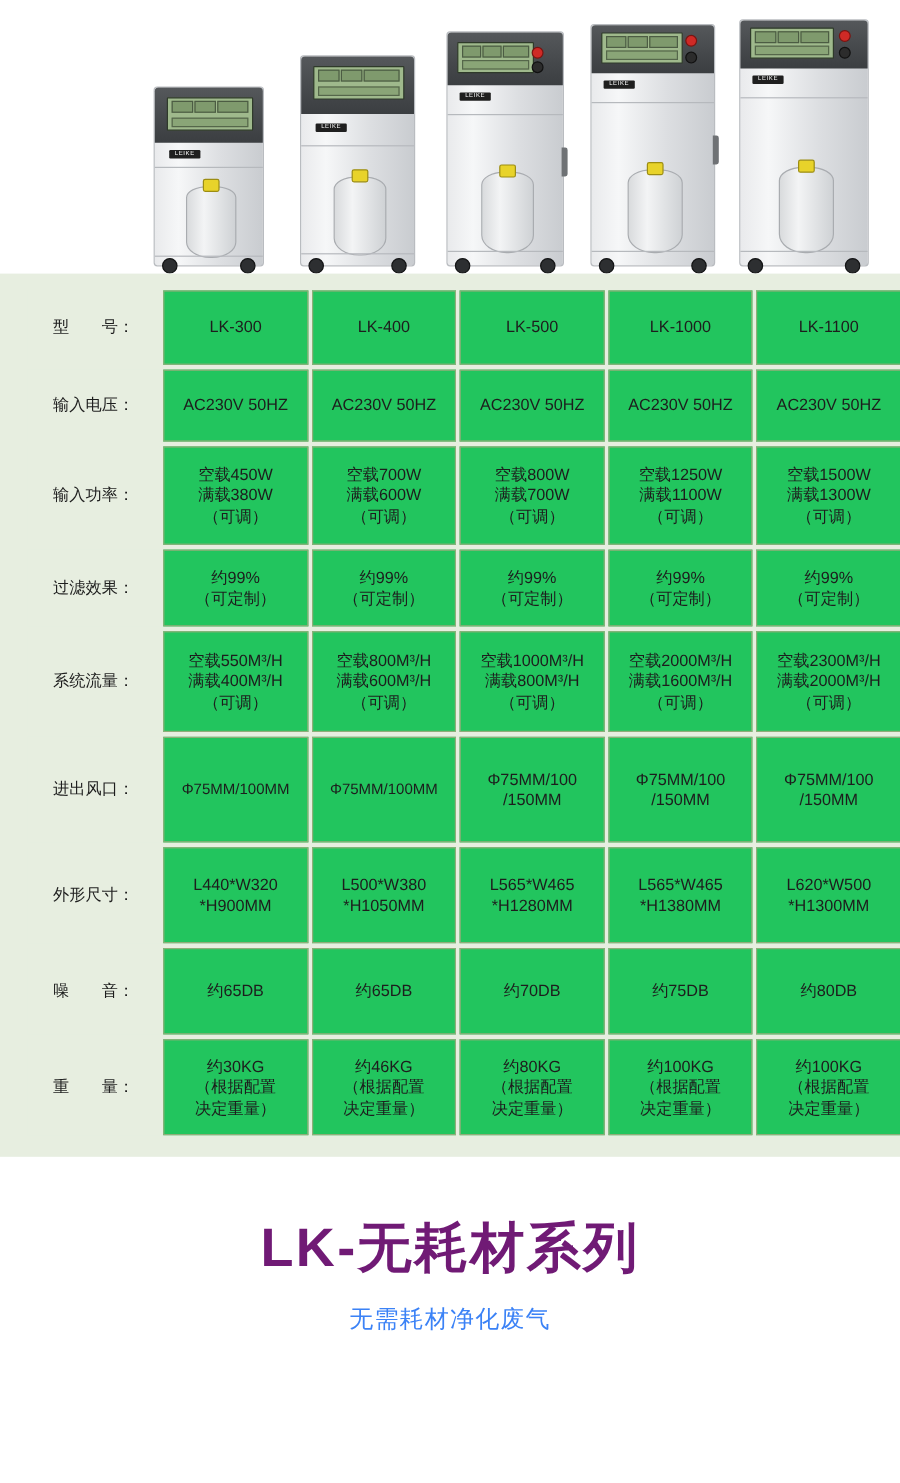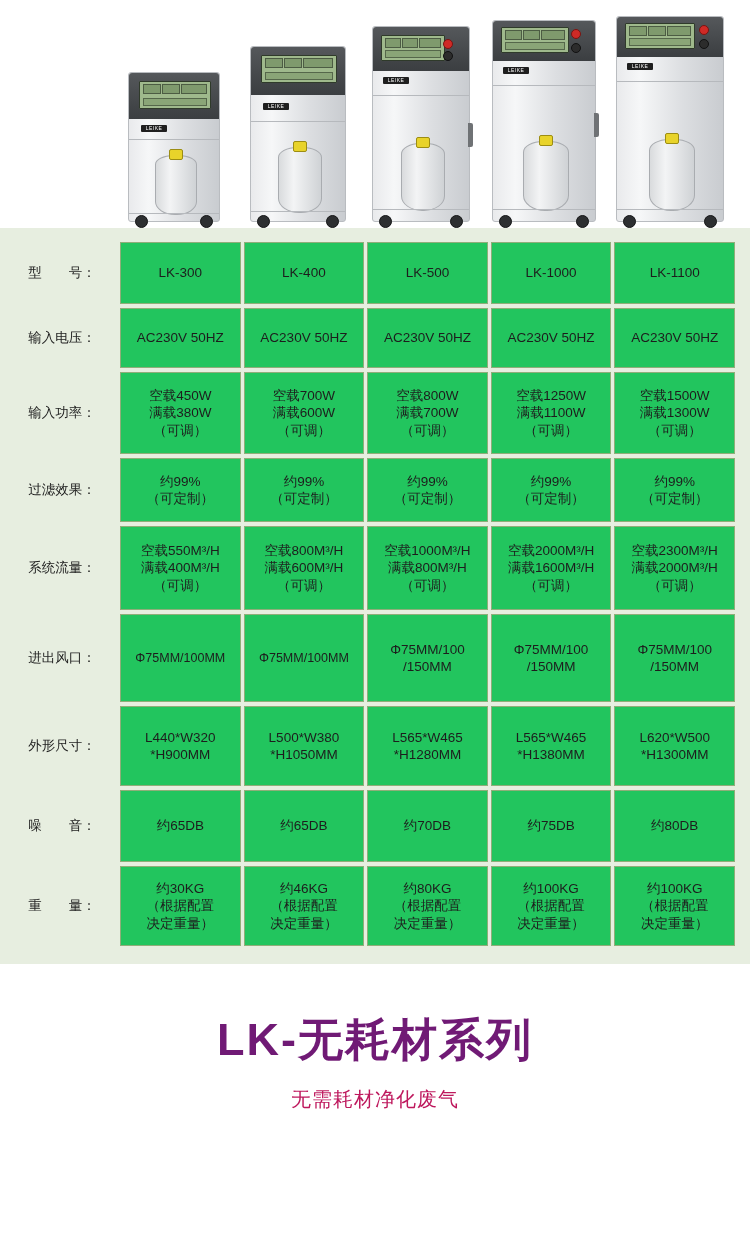--- a/index.html
+++ b/index.html
@@ -118,21 +118,21 @@
     width: 5px;
     background: #6f7275;
     border-radius: 0 2px 2px 0;
   }
 
   
   .table-wrap {
     position: relative;
     width: 750px;
     background: #e7eee0;
-    padding: 10px 8px 14px 4px;
+    padding: 10px 8px 14px 20px;
     box-sizing: border-box;
   }
   table.spec {
     width: 734px;
     border-collapse: separate;
     border-spacing: 3px 4px;
     table-layout: fixed;
   }
   table.spec td {
     vertical-align: middle;
@@ -168,21 +168,21 @@
   .footer h1 {
     margin: 0;
     font-size: 45px;
     font-weight: bold;
     letter-spacing: 2px;
     color: #701a75;
   }
   .footer p {
     margin: 16px 0 0 0;
     font-size: 20px;
-    color: #be185d;
+    color: #3b82f6;
     letter-spacing: 1px;
   }
 </style>
 </head>
 <body>
 
 <div class="page">
 
   <div class="hero">
 

